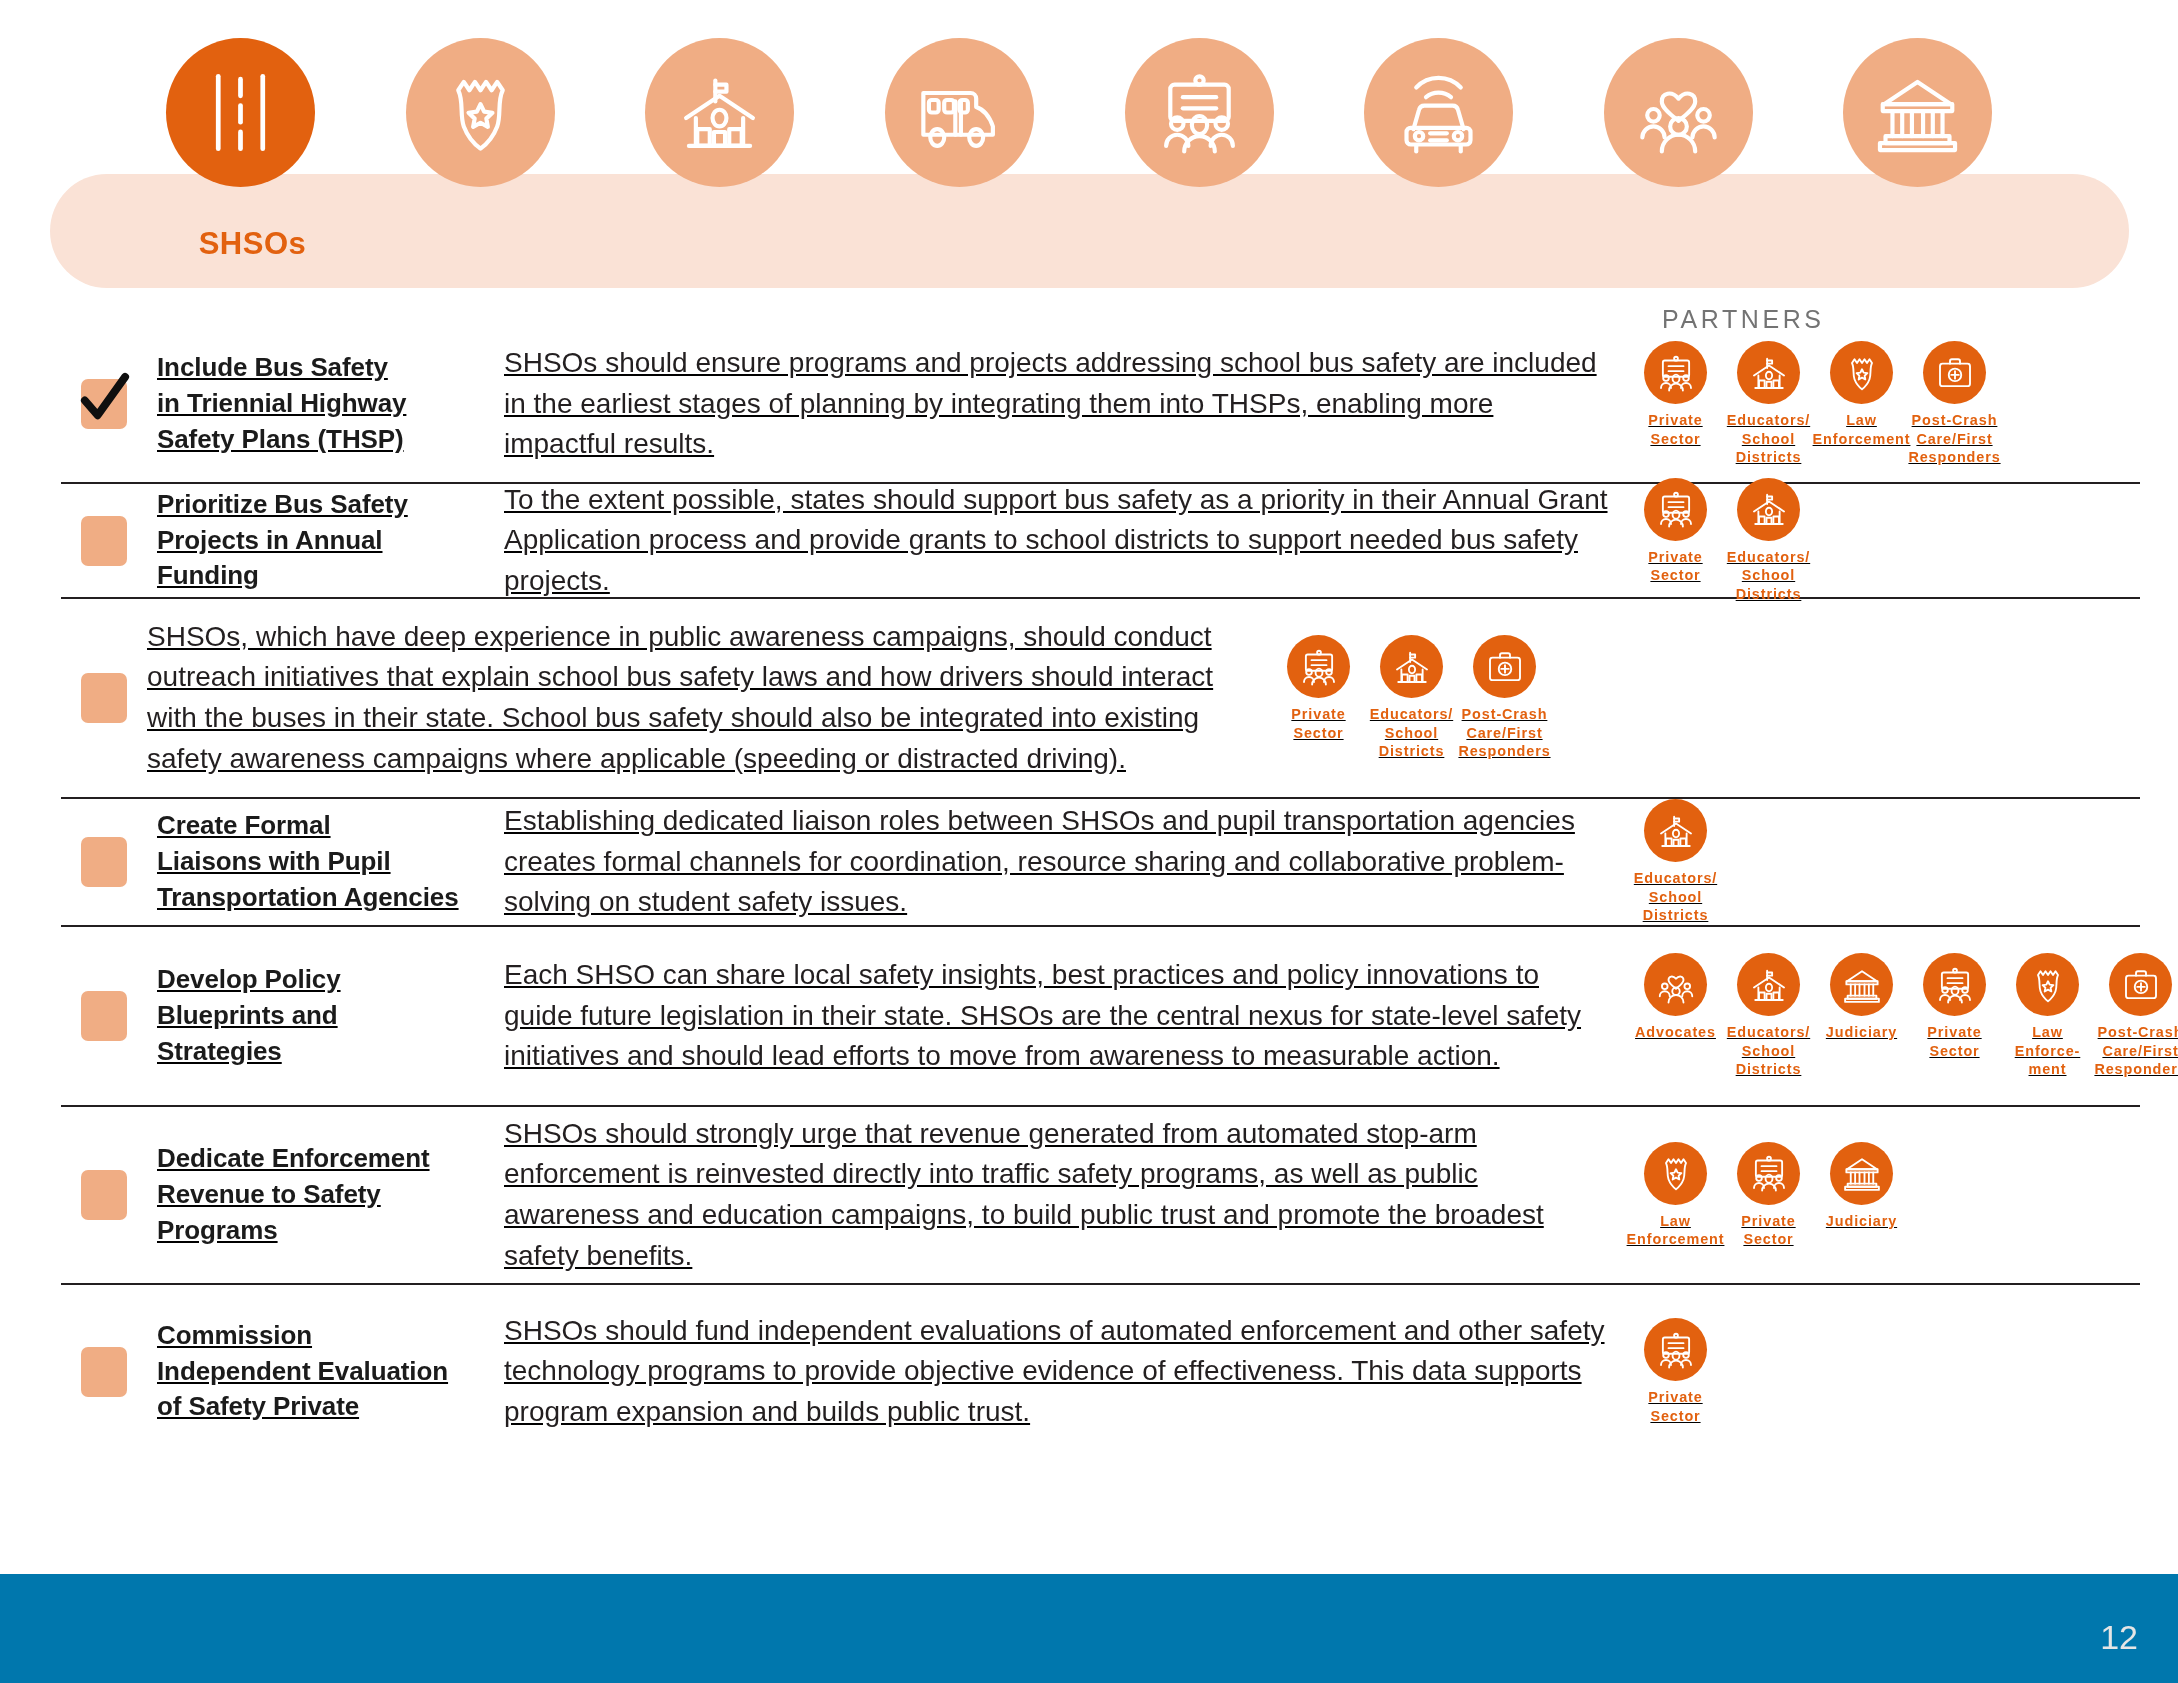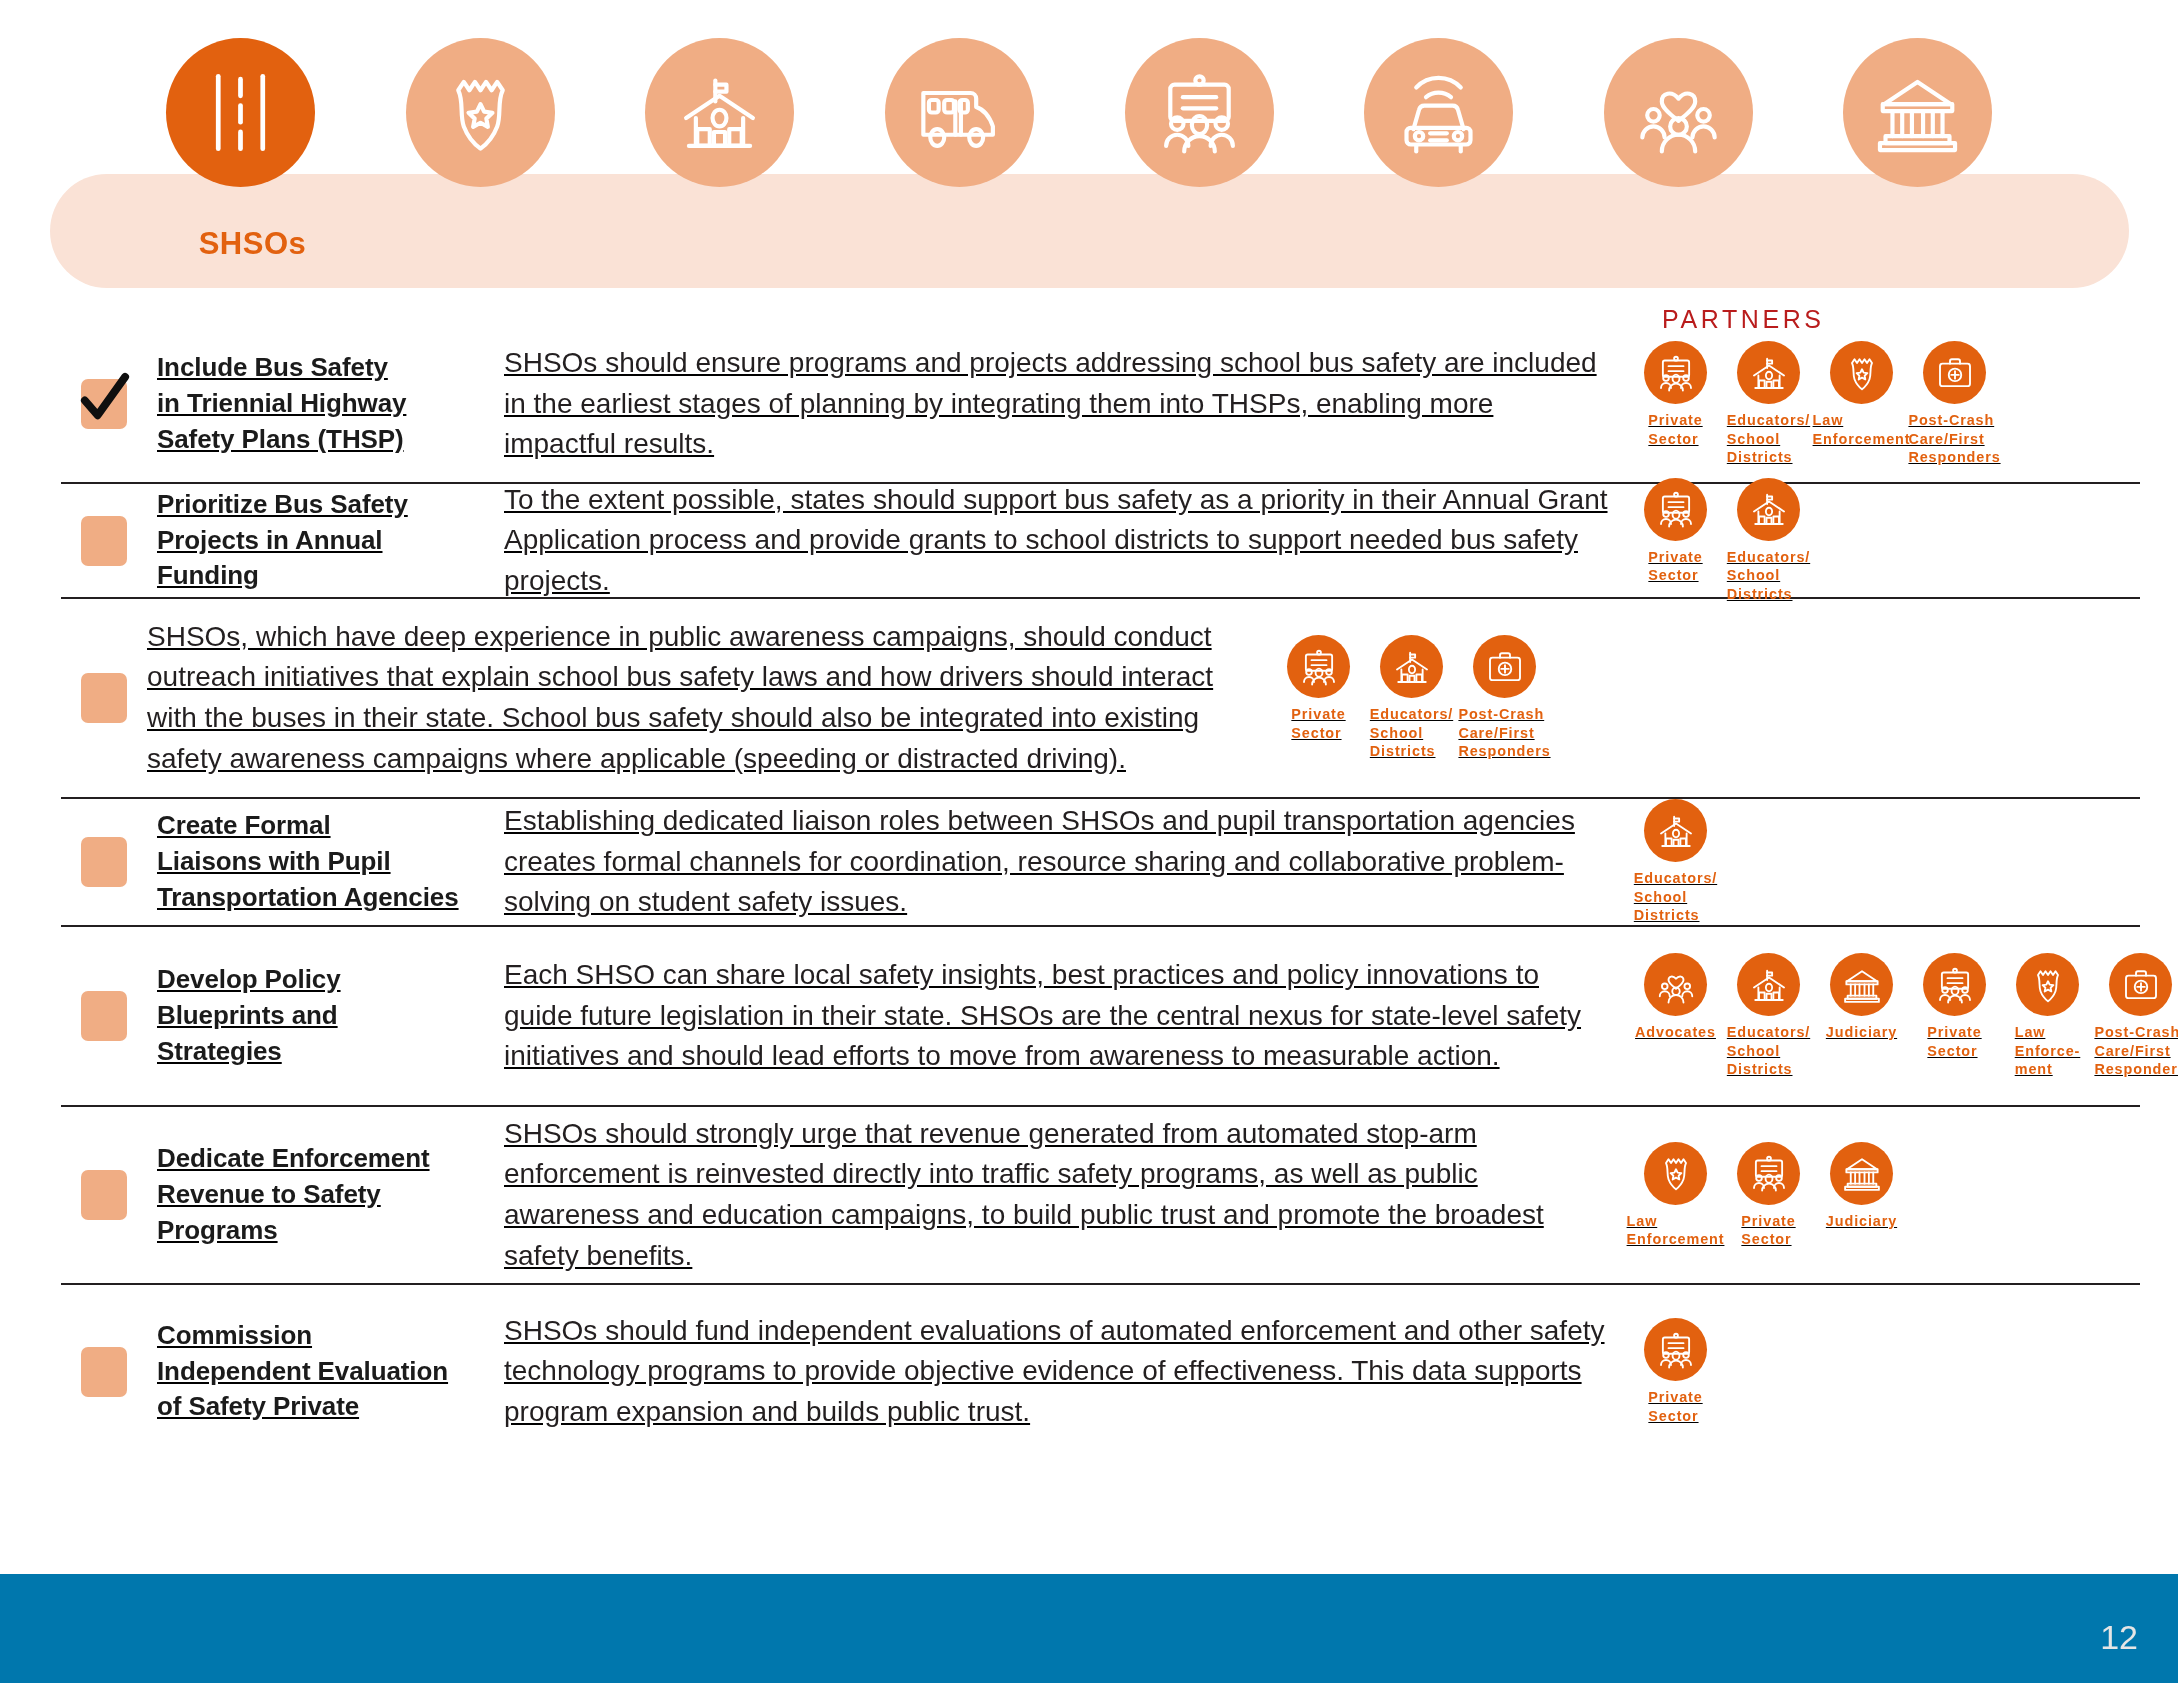--- a/index.html
+++ b/index.html
@@ -46,21 +46,21 @@
     letter-spacing: 0.5px;
     color: #e2610f;
   }
 
   
   #partners-title {
     position: absolute;
     left: 1662px; top: 305px;
     font-size: 25px;
     letter-spacing: 3.6px;
-    color: #b91c1c;
+    color: #737373;
     font-weight: normal;
   }
 
   
   #table { position: absolute; left: 0; top: 326px; width: 2178px; text-decoration: underline; }
   .rec-row {
     position: relative;
     width: 2079px;
     margin-left: 61px;
     border-bottom: 2.5px solid #231f20;
@@ -121,20 +121,21 @@
     display: flex; align-items: center; justify-content: center;
   }
   .partner-circle svg { width: 40px; height: 40px; display: block; }
   .partner-label {
     margin-top: 7px;
     font-size: 14.4px;
     font-weight: bold;
     letter-spacing: 0.9px;
     line-height: 1.28;
     color: #e2610f;
+    text-align: center;
     white-space: pre-line;
   }
 
   
   #footer {
     position: absolute;
     left: 0; bottom: 0;
     width: 2178px; height: 109px;
     background: #0077ad;
   }

